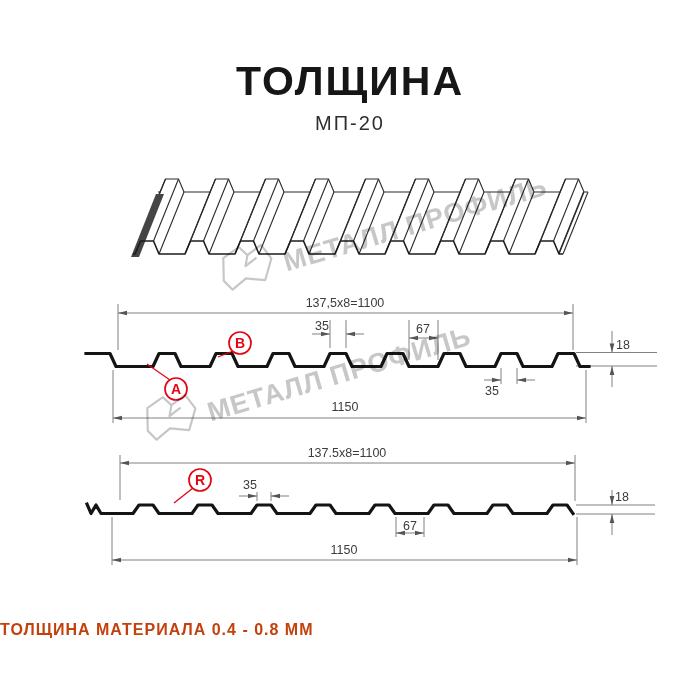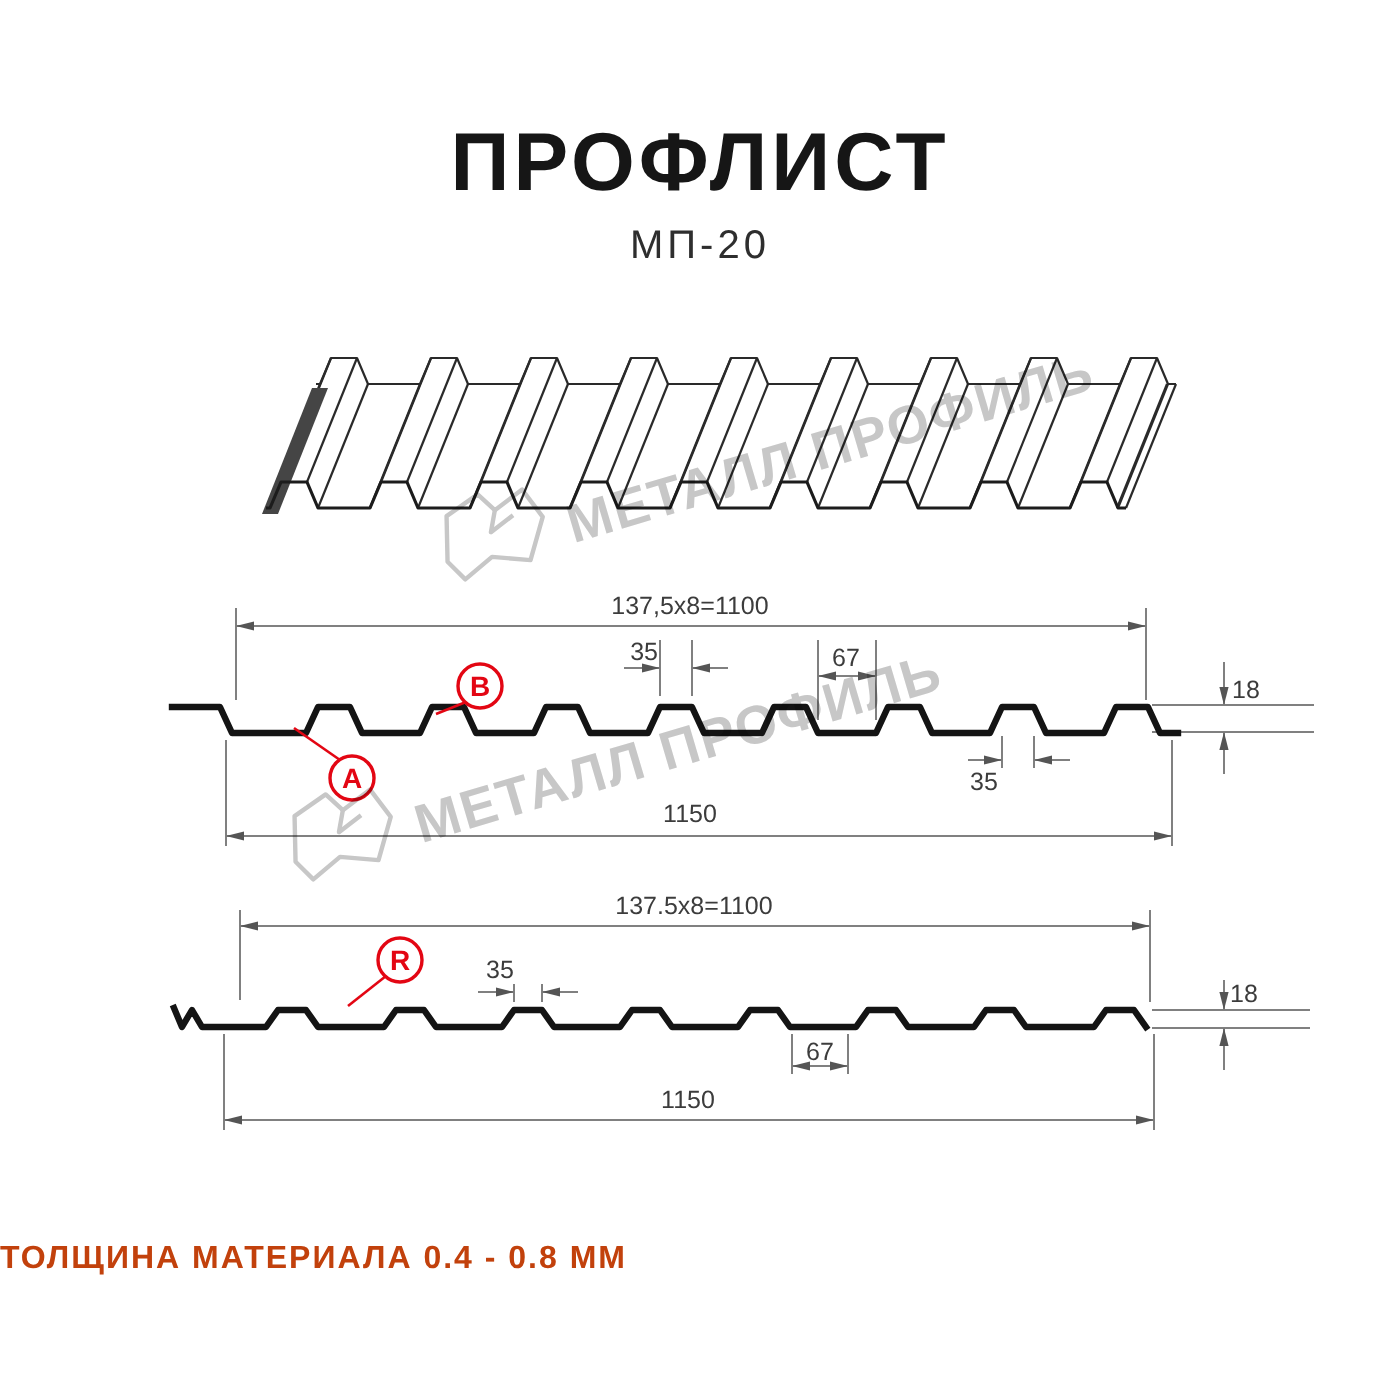--- a/index.html
+++ b/index.html
@@ -25,21 +25,21 @@
   .dimline{stroke:#808080;stroke-width:1;fill:none;}
   .redline{stroke:#e30613;stroke-width:1.3;fill:none;}
   .redcirc{stroke:#e30613;stroke-width:1.7;fill:none;}
 </style>
 </head>
 <body>
 
 <div class="stage">
 
   <div class="hdr">
-    <div class="title">ПРОФЛИСТ</div>
+    <div class="title">ТОЛЩИНА</div>
     <div class="subtitle">МП-20</div>
   </div>
 
   <svg id="tech" width="700" height="700" viewBox="0 0 700 700">
 
     <g id="sheet3d">
       <path id="bp3d" class="thin3d" d="M158,192 L160,192 L165.5,179 L178.5,179 L184,192 L210,192 L215.5,179 L228.5,179 L234,192 L260,192 L265.5,179 L278.5,179 L284,192 L310,192 L315.5,179 L328.5,179 L334,192 L360,192 L365.5,179 L378.5,179 L384,192 L410,192 L415.5,179 L428.5,179 L434,192 L460,192 L465.5,179 L478.5,179 L484,192 L510,192 L515.5,179 L528.5,179 L534,192 L560,192 L565.5,179 L578.5,179 L584,192 L588,192"></path>
       <g id="diag3d">
           <line x1="135" y1="254" x2="160" y2="192" class="thin3d"></line>
           <line x1="140.5" y1="241" x2="165.5" y2="179" class="thin3d"></line>

